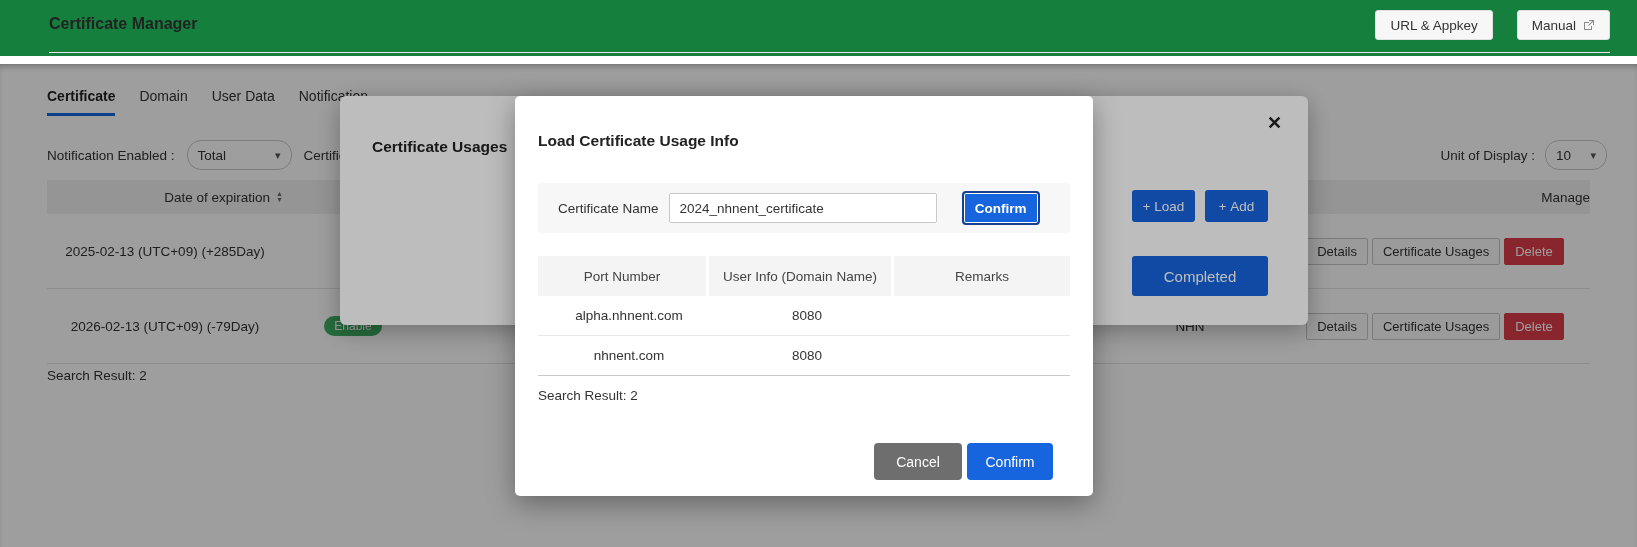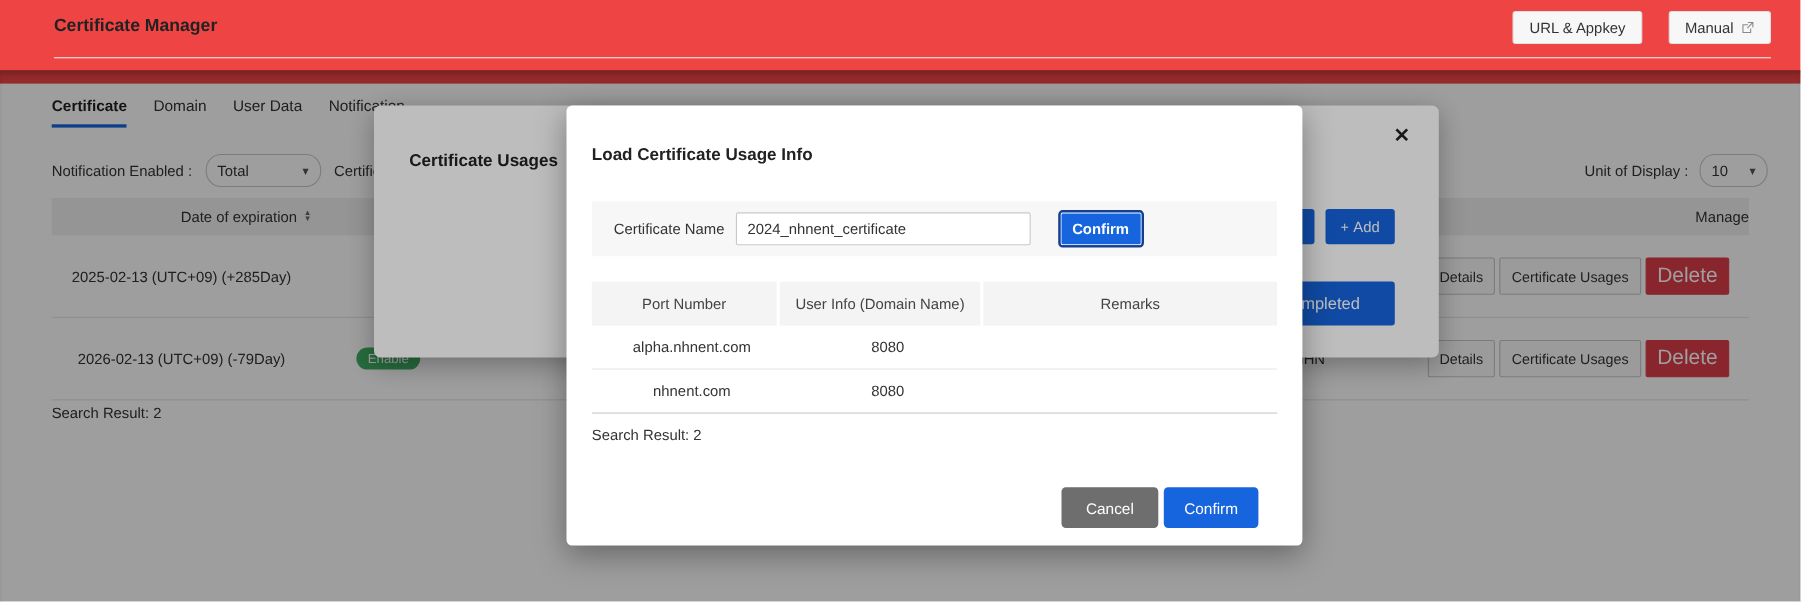--- a/index.html
+++ b/index.html
@@ -1,21 +1,21 @@
 <!DOCTYPE html>
 <html><head>
 <meta charset="utf-8">
 <style>
   * { margin:0; padding:0; box-sizing:border-box; }
   html,body { background:#fff; }
   body { font-family:"Liberation Sans", sans-serif; color:#333; }
   .screen { position:relative; width:1637px; height:547px; background:#fff; overflow:hidden; }
 
   
-  .app-header { position:absolute; left:0; top:0; width:100%; height:76px; background:#ef4444; z-index:1; }
+  .app-header { position:absolute; left:0; top:0; width:100%; height:56px; background:#15803d; z-index:1; }
   .app-title { position:absolute; left:49px; top:15px; font-size:16px; font-weight:bold; color:#222; }
   .header-actions { position:absolute; right:27px; top:10px; display:flex; gap:24px; }
   .hdr-btn { display:flex; align-items:center; gap:7px; height:30px; padding:0 14px;
              background:#f7f7f7; border:1px solid #e0e0e0; border-radius:3px;
              font-size:13.5px; color:#333; cursor:pointer; }
   .ext-icon svg { display:block; }
   .hdr-divider { position:absolute; left:49px; right:27px; top:52px; height:1px; background:#e9e9e9; }
 
   
   .tabs { position:absolute; left:47px; top:88px; display:flex; gap:24px; z-index:1; }
@@ -39,21 +39,21 @@
   .bg-row { display:flex; height:75px; align-items:center; border-bottom:1px solid #e4e4e4; }
   .bg-row .cell { display:flex; align-items:center; justify-content:center; font-size:13.5px; color:#333; }
   .col-date { width:236px; } .col-notif { width:140px; } .col-mid { width:677px; }
   .col-issuer { width:180px; } .col-manage { width:310px; }
   .date-expired { color:#e5484d; }
   .sort-icon { display:flex; flex-direction:column; line-height:6px; font-size:7px; color:#666; }
   .badge-enable { background:#3fae63; color:#fff; font-size:12px; padding:3px 10px; border-radius:10px; }
   .btn-small { padding:4px 10px; background:#fbfbfb; border:1px solid #c6c6c6; border-radius:2px;
                font-size:13px; color:#333; cursor:pointer; white-space:nowrap; }
   .btn-delete { padding:5px 10px; background:#dd3d49; border:1px solid #dd3d49; border-radius:2px;
-                font-size:19px; color:#fff; cursor:pointer; }
+                font-size:13px; color:#fff; cursor:pointer; }
   .manage-btns { display:flex; gap:4px; }
   .bg-search { position:absolute; left:47px; top:368px; font-size:13.5px; color:#333; z-index:1; }
 
   
   .overlay-1 { position:absolute; left:0; right:0; top:64px; bottom:0; background:rgba(0,0,0,0.16);
                box-shadow:inset 0 5px 6px -3px rgba(0,0,0,0.30); z-index:10; }
   .overlay-2 { position:absolute; left:0; right:0; top:64px; bottom:0; background:rgba(0,0,0,0.26); z-index:30; }
 
   
   .back-modal { position:absolute; left:340px; top:96px; width:968px; height:229px;
@@ -63,21 +63,21 @@
                           color:#222; cursor:pointer; line-height:1; }
   .btn-blue { display:flex; align-items:center; justify-content:center; background:#1665de; color:#fff;
               border:none; border-radius:3px; font-size:13.5px; cursor:pointer;
               font-family:"Liberation Sans", sans-serif; }
   .bm-load { position:absolute; left:792px; top:94px; width:63px; height:32px; gap:4px; }
   .bm-add  { position:absolute; left:865px; top:94px; width:63px; height:32px; gap:4px; }
   .bm-completed { position:absolute; left:792px; top:160px; width:136px; height:40px; font-size:15px; }
   .plus { font-size:13px; }
 
   
-  .front-modal { position:absolute; left:515px; top:96px; width:669px; height:400px;
+  .front-modal { position:absolute; left:515px; top:96px; width:578px; height:400px;
                  background:#fff; border-radius:5px; box-shadow:0 8px 28px rgba(0,0,0,0.35);
                  z-index:40; padding:36px 23px 0 23px; }
   .fm-title { font-size:15.5px; font-weight:bold; color:#222; margin-bottom:33px; }
   .cert-panel { background:#f7f7f7; height:50px; display:flex; align-items:center; padding:0 20px; margin-bottom:23px; }
   .cert-label { font-size:13.5px; color:#333; margin-right:10px; white-space:nowrap; }
   .cert-input { width:268px; height:30px; border:1px solid #c9c9c9; border-radius:2px; padding:0 10px;
                 font-size:13.5px; color:#333; font-family:"Liberation Sans", sans-serif; background:#fff; }
   .btn-confirm-top { margin-left:25px; width:78px; height:34px; background:#1665de; color:#fff;
                      border:2px solid #16408f; box-shadow:inset 0 0 0 1px #fff; border-radius:4px;
                      font-size:13.5px; font-weight:bold; cursor:pointer;

